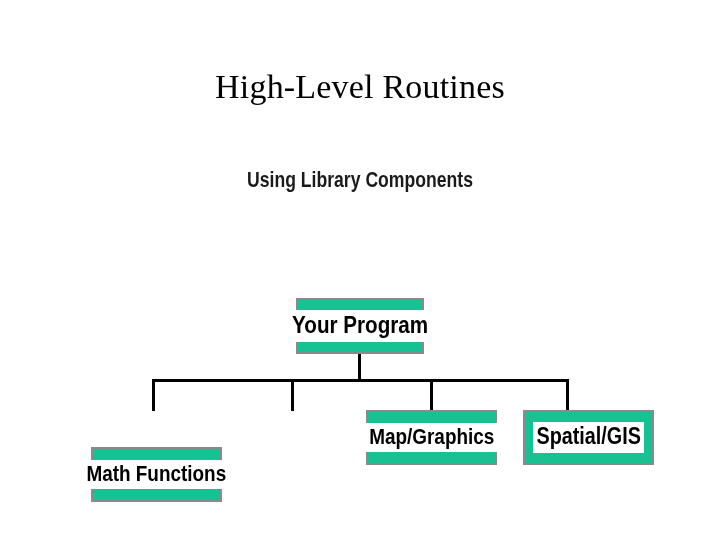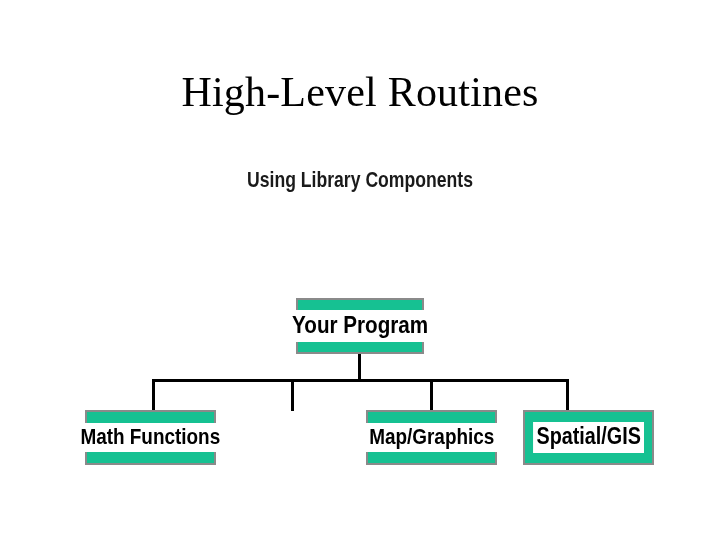--- a/index.html
+++ b/index.html
@@ -17,21 +17,21 @@
   }
 
   
   #slide-title {
     position: absolute;
     left: 0;
     top: 68px;
     width: 720px;
     text-align: center;
     font-family: "Liberation Serif", "DejaVu Serif", serif;
-    font-size: 42px;
+    font-size: 34px;
     font-weight: normal;
     color: #000000;
     letter-spacing: 0.2px;
     white-space: nowrap;
   }
 
   
   #diagram-caption {
     position: absolute;
     left: 0;
@@ -87,21 +87,21 @@
     align-items: center;
   }
   #node-root .node-label { font-size: 24px; }
 
   
   .leaf-box {
     top: 410px;
     width: 131px;
     height: 55px;
   }
-  #node-math      { left: 85px;  }
+  #node-math      { left: 91px; margin-top: 37px;  }
   #node-stats     { left: 227px; }
   #node-mapgfx    { left: 366px; text-align: right; }
   #node-spatial   { left: 523px; }
 
   .leaf-box .node-label { font-size: 23px; }
   #node-math .node-label    { font-size: 22px; }
   #node-mapgfx .node-label  { font-size: 22px; }
 
   
   .connector {

